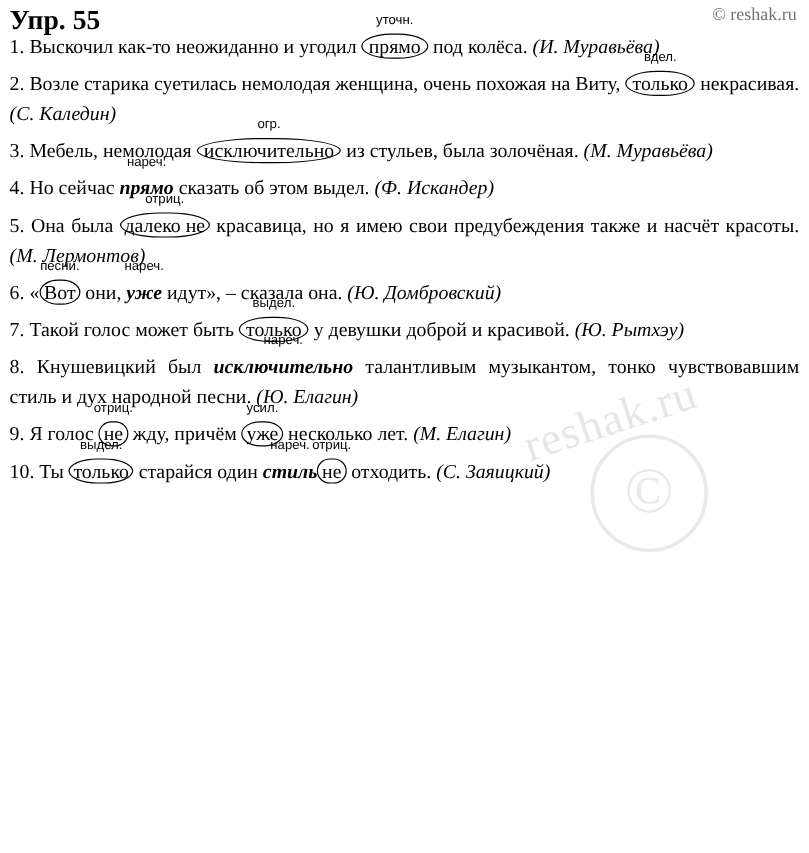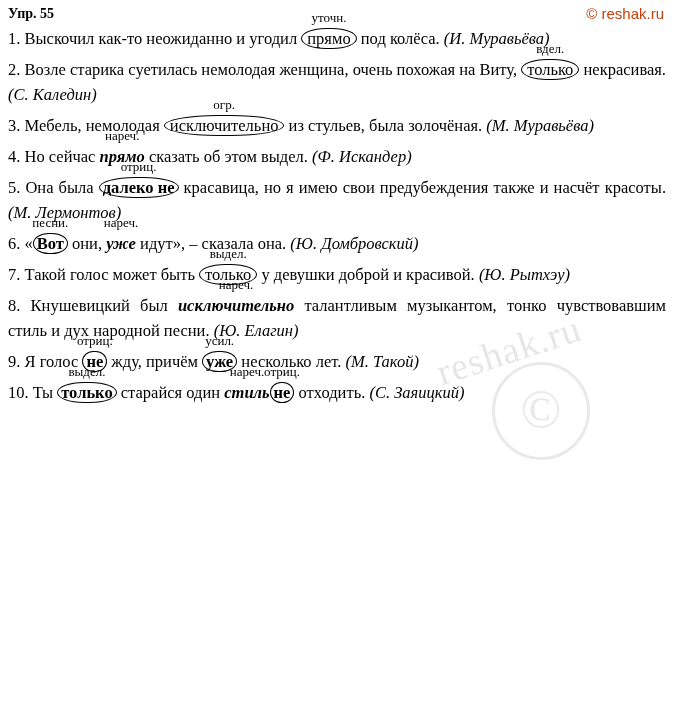--- a/index.html
+++ b/index.html
@@ -22,32 +22,32 @@
     padding: 0;
     box-sizing: border-box;
   }
   .header {
     position: relative;
     height: 26px;
     padding: 4px 8px 0 8px;
     box-sizing: border-box;
   }
   .title {
-    font-size: 14px;
+    font-size: 23px;
     font-weight: bold;
     font-family: "Liberation Serif", serif;
     display: inline-block;
   }
   .site {
     position: absolute;
     right: 10px;
     top: 5px;
     font-size: 15px;
-    font-family: Liberation Sans, sans-serif;
-    color: #c2410c;
+    font-family: Liberation Serif, serif;
+    color: #737373;
   }
   .content {
     padding: 0 8px 0 8px;
     box-sizing: border-box;
   }
   .item {
     font-size: 16.5px;
     line-height: 25px;
     text-align: justify;
     margin: 0 0 6px 0;
@@ -66,35 +66,34 @@
     display: inline-block;
     border: 1.4px solid #000;
     border-radius: 45%/50%;
     padding: 0px 5px;
     line-height: 19px;
     position: relative;
     white-space: nowrap;
   }
   .oval.tight {
     padding: 0px 3px;
-    font-weight: bold;
   }
   
   .ann {
     position: relative;
     display: inline-block;
     white-space: nowrap;
   }
   .ann > .lbl {
     position: absolute;
     left: 50%;
     transform: translateX(-50%);
     top: -14px;
-    font-size: 13px;
-    font-family: Liberation Serif, serif;
+    font-size: 11px;
+    font-family: Liberation Sans, sans-serif;
     font-style: normal;
     white-space: nowrap;
     line-height: 11px;
   }
 
   
   .watermark {
     position: absolute;
     right: 20px;
     top: 300px;
@@ -180,21 +179,21 @@
       <span>Такой голос может быть </span><span class="ann"><span class="lbl">выдел.</span><span class="oval">только</span></span><span> у девушки доброй и красивой. </span><span class="src">(Ю. Рытхэу)</span>
     </p>
 
     <p class="item">
       <span>8.</span>
       <span>Кнушевицкий был </span><span class="ann"><span class="lbl">нареч.</span><span class="bold-italic">исключительно</span></span><span> талантливым музыкантом, тонко чувствовавшим стиль и дух народной песни. </span><span class="src">(Ю. Елагин)</span>
     </p>
 
     <p class="item">
       <span>9.</span>
-      <span>Я голос </span><span class="ann"><span class="lbl">отриц.</span><span class="oval tight">не</span></span><span> жду, причём </span><span class="ann"><span class="lbl">усил.</span><span class="oval tight">уже</span></span><span> несколько лет. </span><span class="src">(М. Такой)</span>
+      <span>Я голос </span><span class="ann"><span class="lbl">отриц.</span><span class="oval tight">не</span></span><span> жду, причём </span><span class="ann"><span class="lbl">усил.</span><span class="oval tight">уже</span></span><span> несколько лет. </span><span class="src">(М. Елагин)</span>
     </p>
 
     <p class="item last">
       <span>10.</span>
       <span>Ты </span><span class="ann"><span class="lbl">выдел.</span><span class="oval tight">только</span></span><span> старайся один </span><span class="ann"><span class="lbl">нареч.</span><span class="bold-italic">стиль</span></span><span class="ann"><span class="lbl">отриц.</span><span class="oval tight">не</span></span><span> отходить. </span><span class="src">(С. Заяицкий)</span>
     </p>
 
   </div>
 </div>
 

